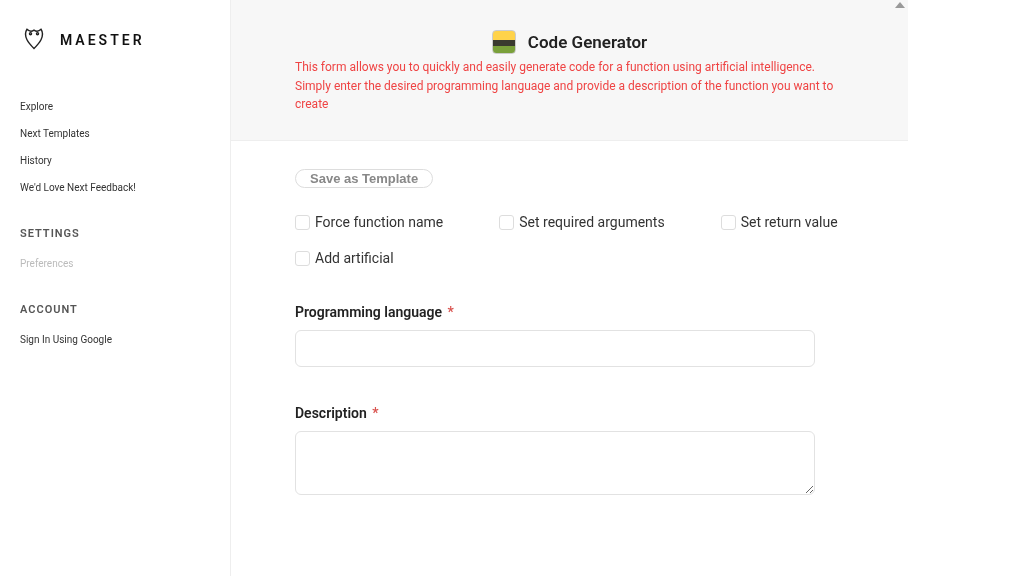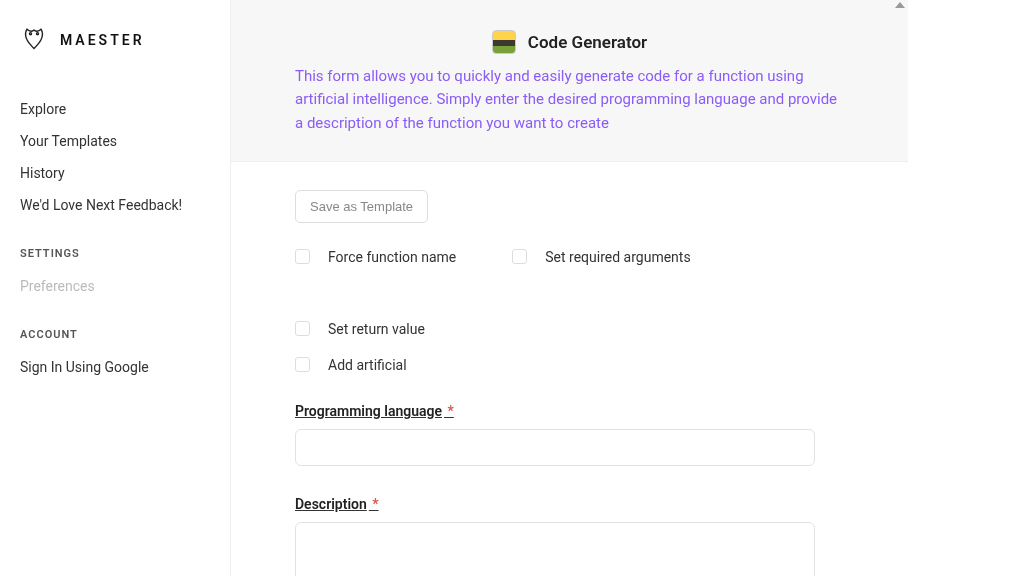--- a/index.html
+++ b/index.html
@@ -5,43 +5,43 @@
     * { box-sizing: border-box; margin: 0; padding: 0; }
     body { font-family: -apple-system, BlinkMacSystemFont, "Segoe UI", Roboto, Helvetica, Arial, sans-serif; font-size: 14px; color: #333; background: #fff; }
     .app { display: flex; width: 908px; height: 576px; overflow: hidden; position: relative; }
     
     .sidebar { width: 230px; flex-shrink: 0; padding: 24px 20px; background: #fff; }
     .brand { display: flex; align-items: center; gap: 12px; margin-bottom: 38px; }
     .brand-logo svg { width: 28px; height: 28px; stroke: #222; fill: none; stroke-width: 1.6; }
     .brand-name { font-size: 14px; font-weight: 600; letter-spacing: 3px; color: #111; }
     
     .nav-group { margin-bottom: 26px; }
-    .nav-item { display: block; font-size: 14px; color: #333; padding: 8px 0; cursor: pointer; }
+    .nav-item { display: block; font-size: 10px; color: #333; padding: 8px 0; cursor: pointer; }
     .nav-item.muted { color: #bbb; }
     .nav-heading { font-size: 11px; font-weight: 600; letter-spacing: 1px; color: #555; text-transform: uppercase; margin-bottom: 10px; margin-top: 20px; }
     
     .main { flex: 1; border-left: 1px solid #eee; overflow-y: auto; }
     
     .header-block { background: #f7f7f7; border-bottom: 1px solid #eee; padding: 30px 64px 26px 64px; }
     .header-row { display: flex; align-items: center; gap: 12px; justify-content: center; }
     .header-icon { width: 24px; height: 24px; border-radius: 4px; background: linear-gradient(180deg,#ffd34a 0%,#ffd34a 40%,#3a3a2f 40%,#3a3a2f 70%,#7aa03a 70%); border: 1px solid #ccc; }
     .header-title { font-size: 17px; font-weight: 600; color: #222; }
-    .header-sub { font-size: 15px; color: #8b5cf6; margin-top: 11px; line-height: 1.55; max-width: 560px; }
+    .header-sub { font-size: 12px; color: #ef4444; margin-top: 4px; line-height: 1.55; max-width: 560px; }
     
     .form-area { padding: 28px 64px 40px 64px; }
-    .btn-outline { border: 1px solid #ddd; background: #fff; color: #888; font-size: 13px; padding: 8px 14px; border-radius: 5px; cursor: pointer; }
+    .btn-outline { border: 1px solid #ddd; background: #fff; color: #888; font-size: 13px; padding: 1px 14px; border-radius: 10px; cursor: pointer; font-weight: bold; }
     
     .check-row { display: flex; flex-wrap: wrap; gap: 56px; margin-top: 26px; }
-    .check-item { display: flex; align-items: center; gap: 18px; cursor: pointer; }
+    .check-item { display: flex; align-items: flex-end; gap: 5px; cursor: pointer; }
     .check-box { width: 15px; height: 15px; border: 1.5px solid #ddd; border-radius: 3px; background: #fff; }
     .check-label { font-size: 14px; color: #333; }
     
     .check-row.second { margin-top: 20px; }
     
-    .field { margin-top: 30px; max-width: 520px; text-decoration: underline; }
+    .field { margin-top: 38px; max-width: 520px; }
     .field-label { font-size: 14px; font-weight: 600; color: #222; margin-bottom: 10px; display: block; }
     .req { color: #d9534f; margin-left: 2px; }
     .text-input { width: 100%; border: 1px solid #e2e2e2; border-radius: 6px; padding: 10px 12px; font-size: 13.5px; color: #333; background: #fff; }
     .hint { font-size: 12.5px; color: #888; margin-top: 8px; }
     textarea.text-input { resize: vertical; height: 64px; font-family: inherit; }
     
     .scroll-marker { position: absolute; right: 3px; top: 2px; width: 0; height: 0; border-left: 5px solid transparent; border-right: 5px solid transparent; border-bottom: 6px solid #999; }
   </style>
 </head>
 <body>
@@ -54,21 +54,21 @@
             <path d="M8 6 C6 9 6 14 8 18 C10 22 14 26 16 28 C18 26 22 22 24 18 C26 14 26 9 24 6 C22 8 19 9 16 7 C13 9 10 8 8 6 Z"></path>
             <circle cx="12" cy="11" r="1.2"></circle>
             <circle cx="20" cy="11" r="1.2"></circle>
           </svg>
       </span>
       <span class="brand-name">MAESTER</span>
     </div>
 
     <div class="nav-group">
       <a class="nav-item">Explore</a>
-      <a class="nav-item">Your Templates</a>
+      <a class="nav-item">Next Templates</a>
       <a class="nav-item">History</a>
       <a class="nav-item">We'd Love Next Feedback!</a>
     </div>
 
     <div class="nav-group">
       <div class="nav-heading">SETTINGS</div>
       <a class="nav-item muted">Preferences</a>
     </div>
 
     <div class="nav-group">

